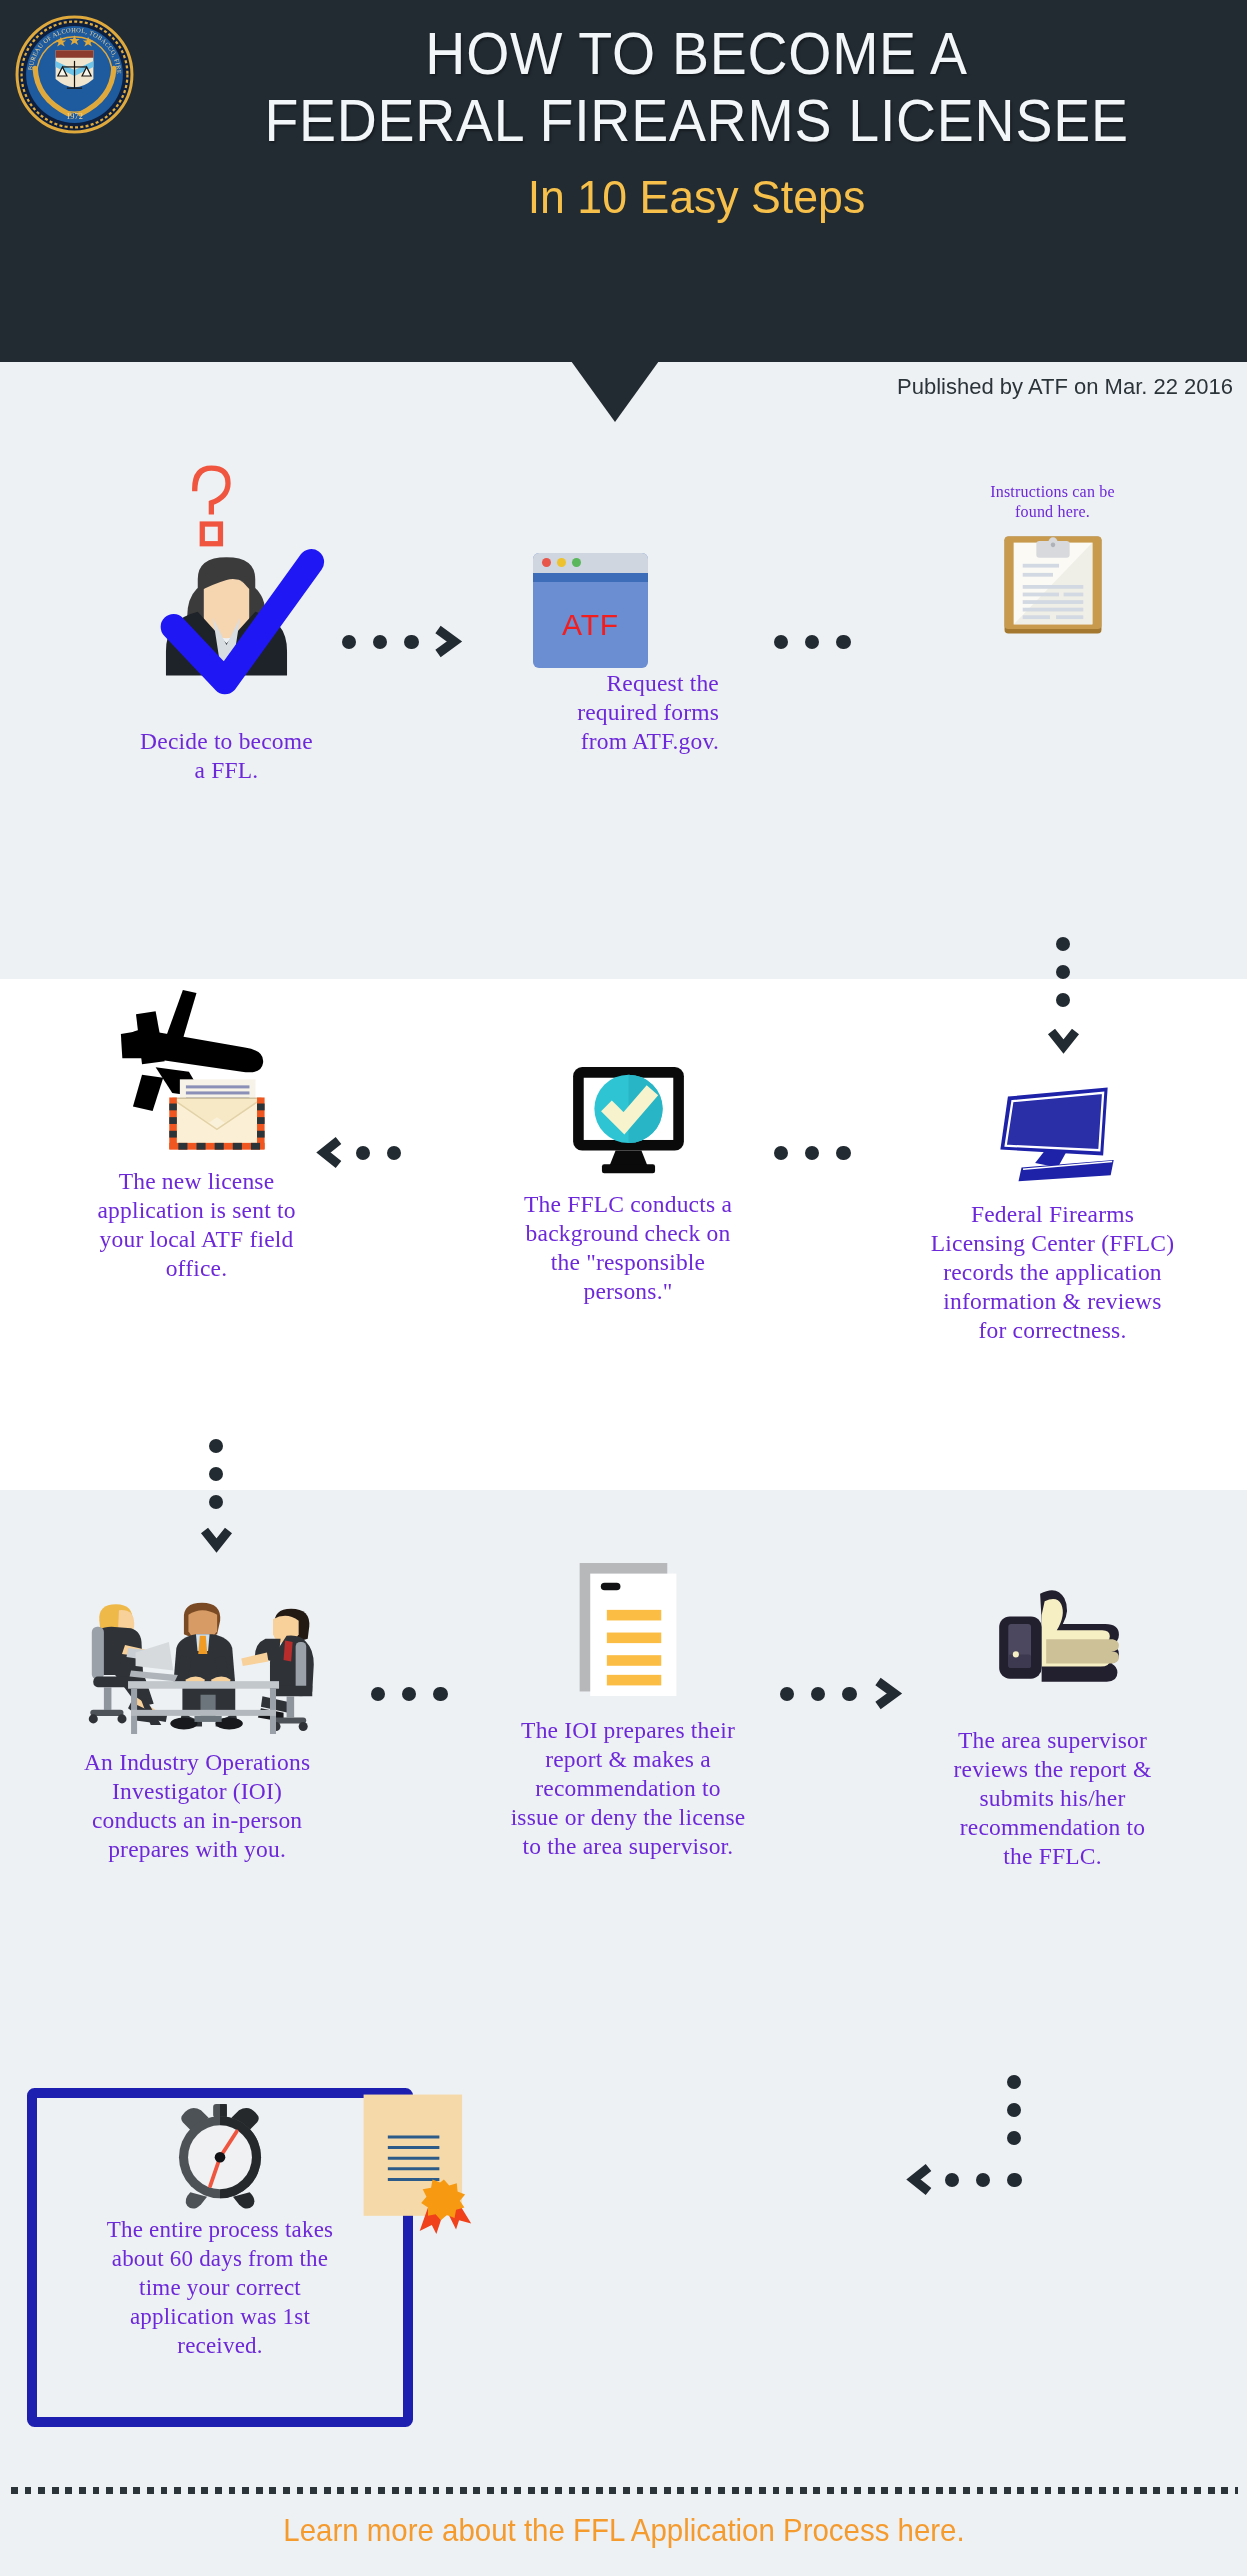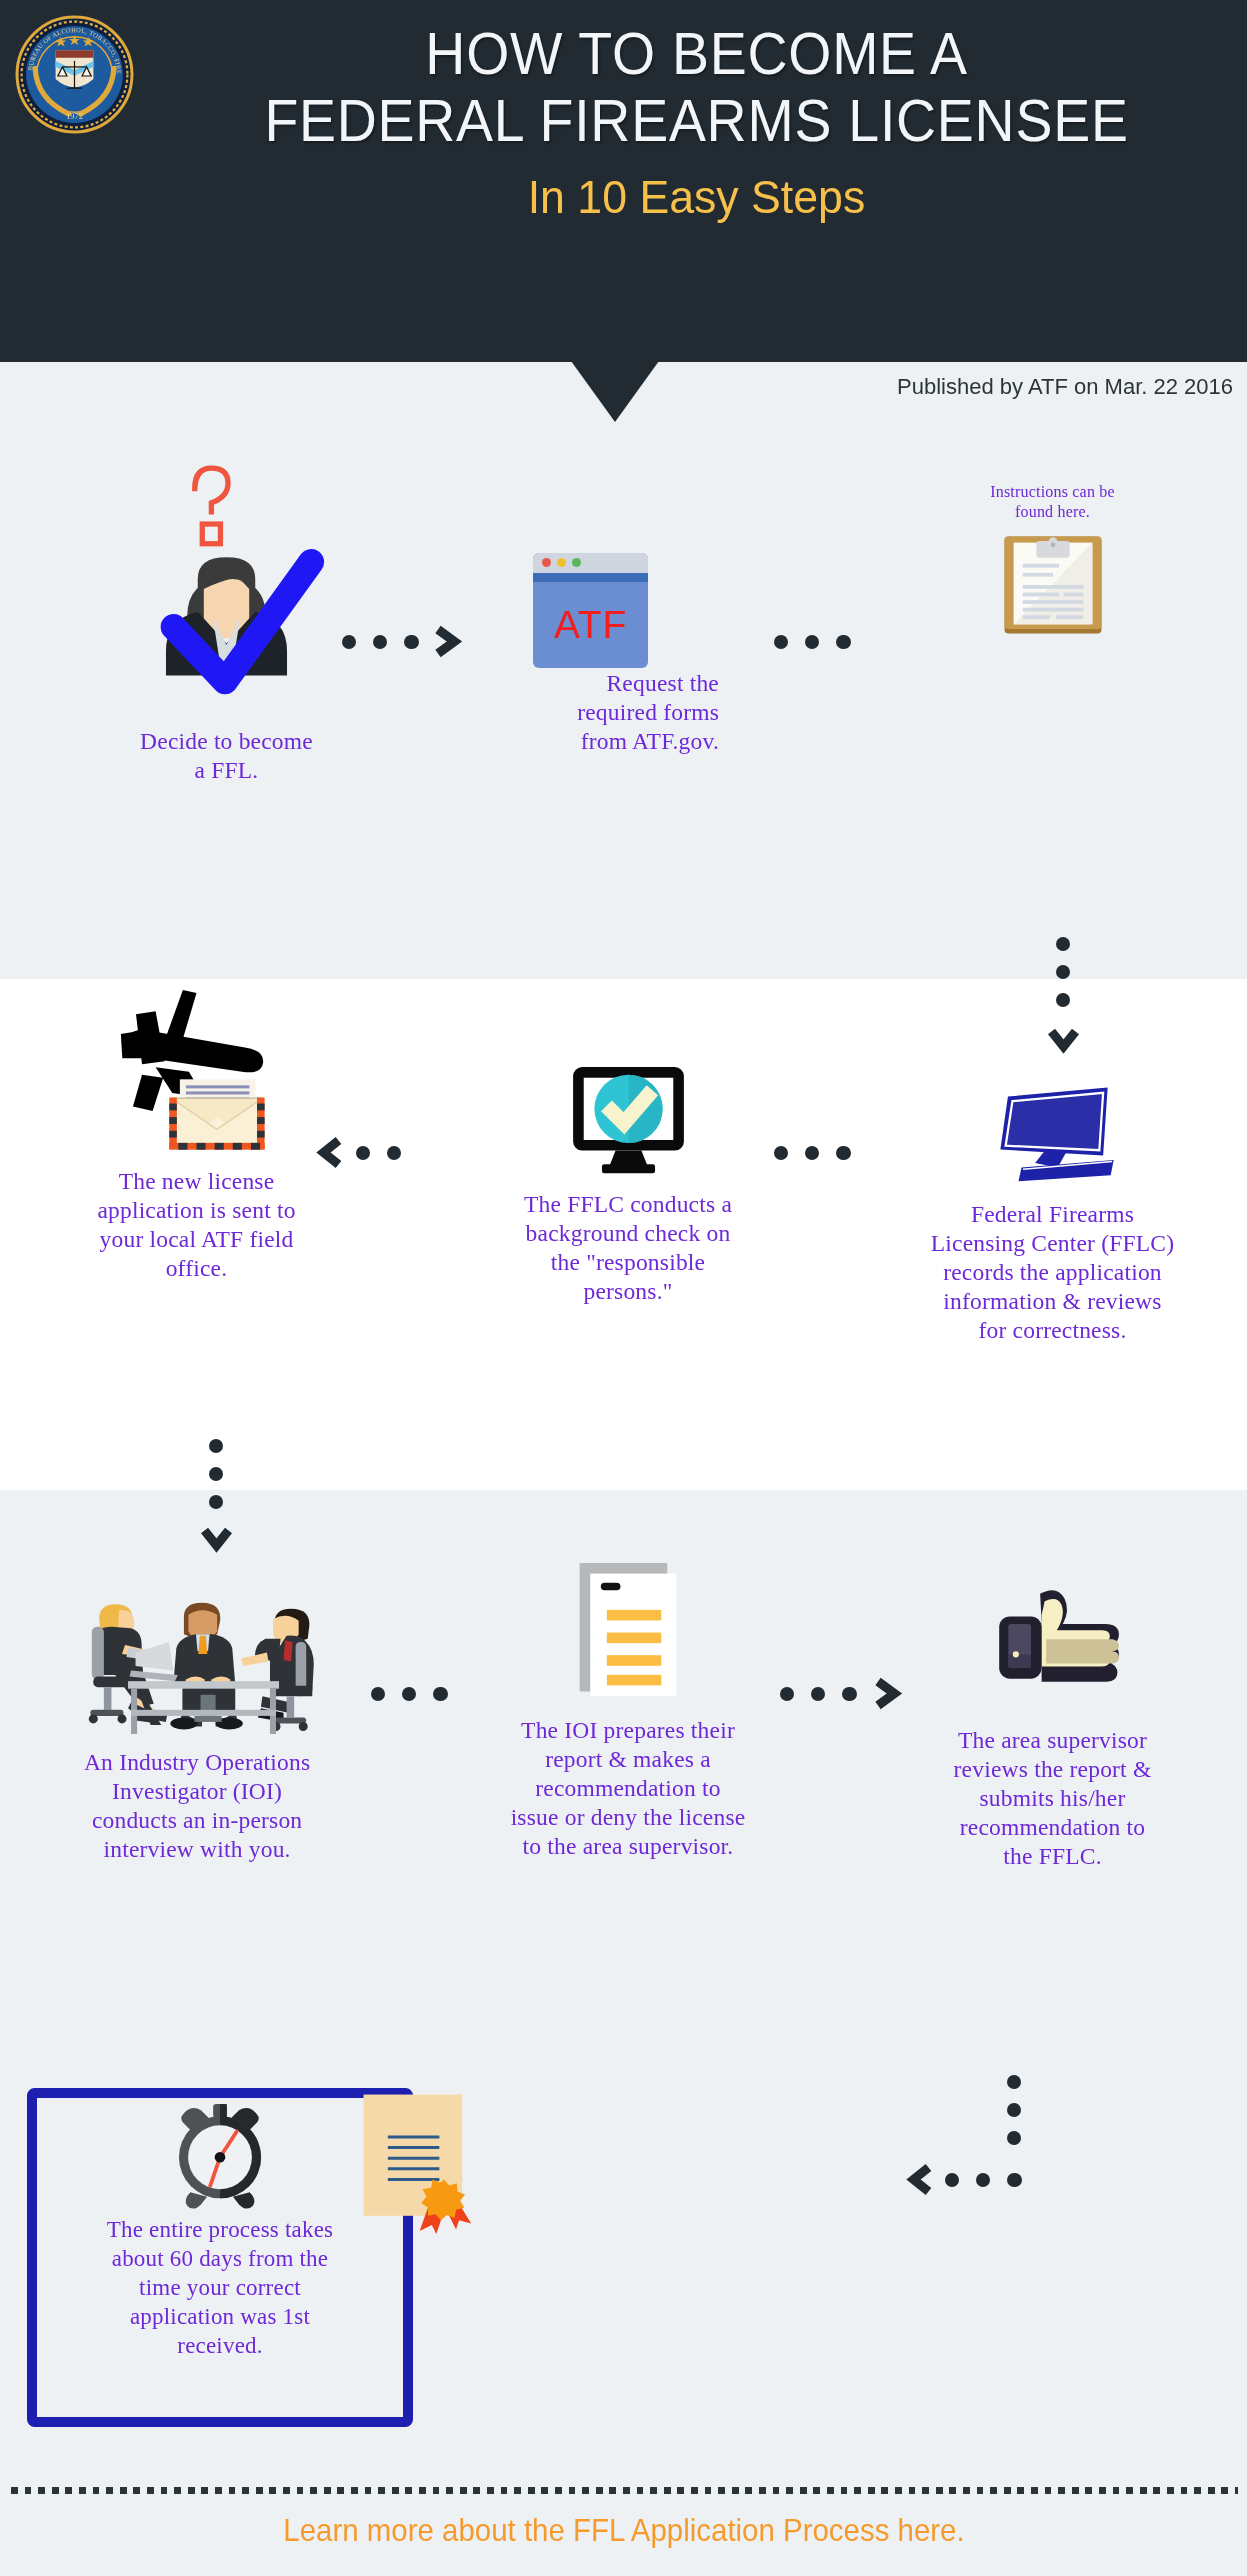--- a/index.html
+++ b/index.html
@@ -114,21 +114,21 @@
     box-shadow: 0 0 0 0 transparent;
   }
   .browser-bar {
     height: 19.7px; background: #cfd6e0;
     display: flex; align-items: center; gap: 6px; padding-left: 9px;
   }
   .bdot { width: 9px; height: 9px; border-radius: 50%; }
   .browser-strip { height: 9px; background: #3d6cb9; }
   .browser-body {
     height: 86px; display: flex; align-items: center; justify-content: center;
-    color: #f41d1d; font-size: 39px; letter-spacing: 0.8px;
+    color: #f41d1d; font-size: 30px; letter-spacing: 0.8px;
     font-family: "Liberation Sans", sans-serif;
   }
 
   
   .clipboard { width: 106px; height: 106px; position: relative; }
 
   
   .monitor { width: 129px; height: 114px; position: relative; }
 
   
@@ -509,21 +509,21 @@
         <rect x="108" y="130" width="200" height="10" fill="#c2c7cc"></rect>
         <rect x="112" y="140" width="8" height="60" fill="#9aa1a8"></rect>
         <rect x="296" y="140" width="8" height="60" fill="#9aa1a8"></rect>
         <rect x="112" y="168" width="192" height="8" fill="#b2b8bd"></rect>
       </svg>
     </div>
     <div class="cap" style="margin-top:13.6px;">
       <span style="white-space:pre-line">An Industry Operations
 Investigator (IOI)
 conducts an in-person
-interview with you.</span>
+prepares with you.</span>
     </div>
   </div>
 
   <div class="dots-h" style="left:371px; top:1687px;">
     <span class="dot"></span>
     <span class="dot"></span>
     <span class="dot"></span>
   </div>
 
   <div class="cell" style="left:454px; top:1560px; width:348px;">

